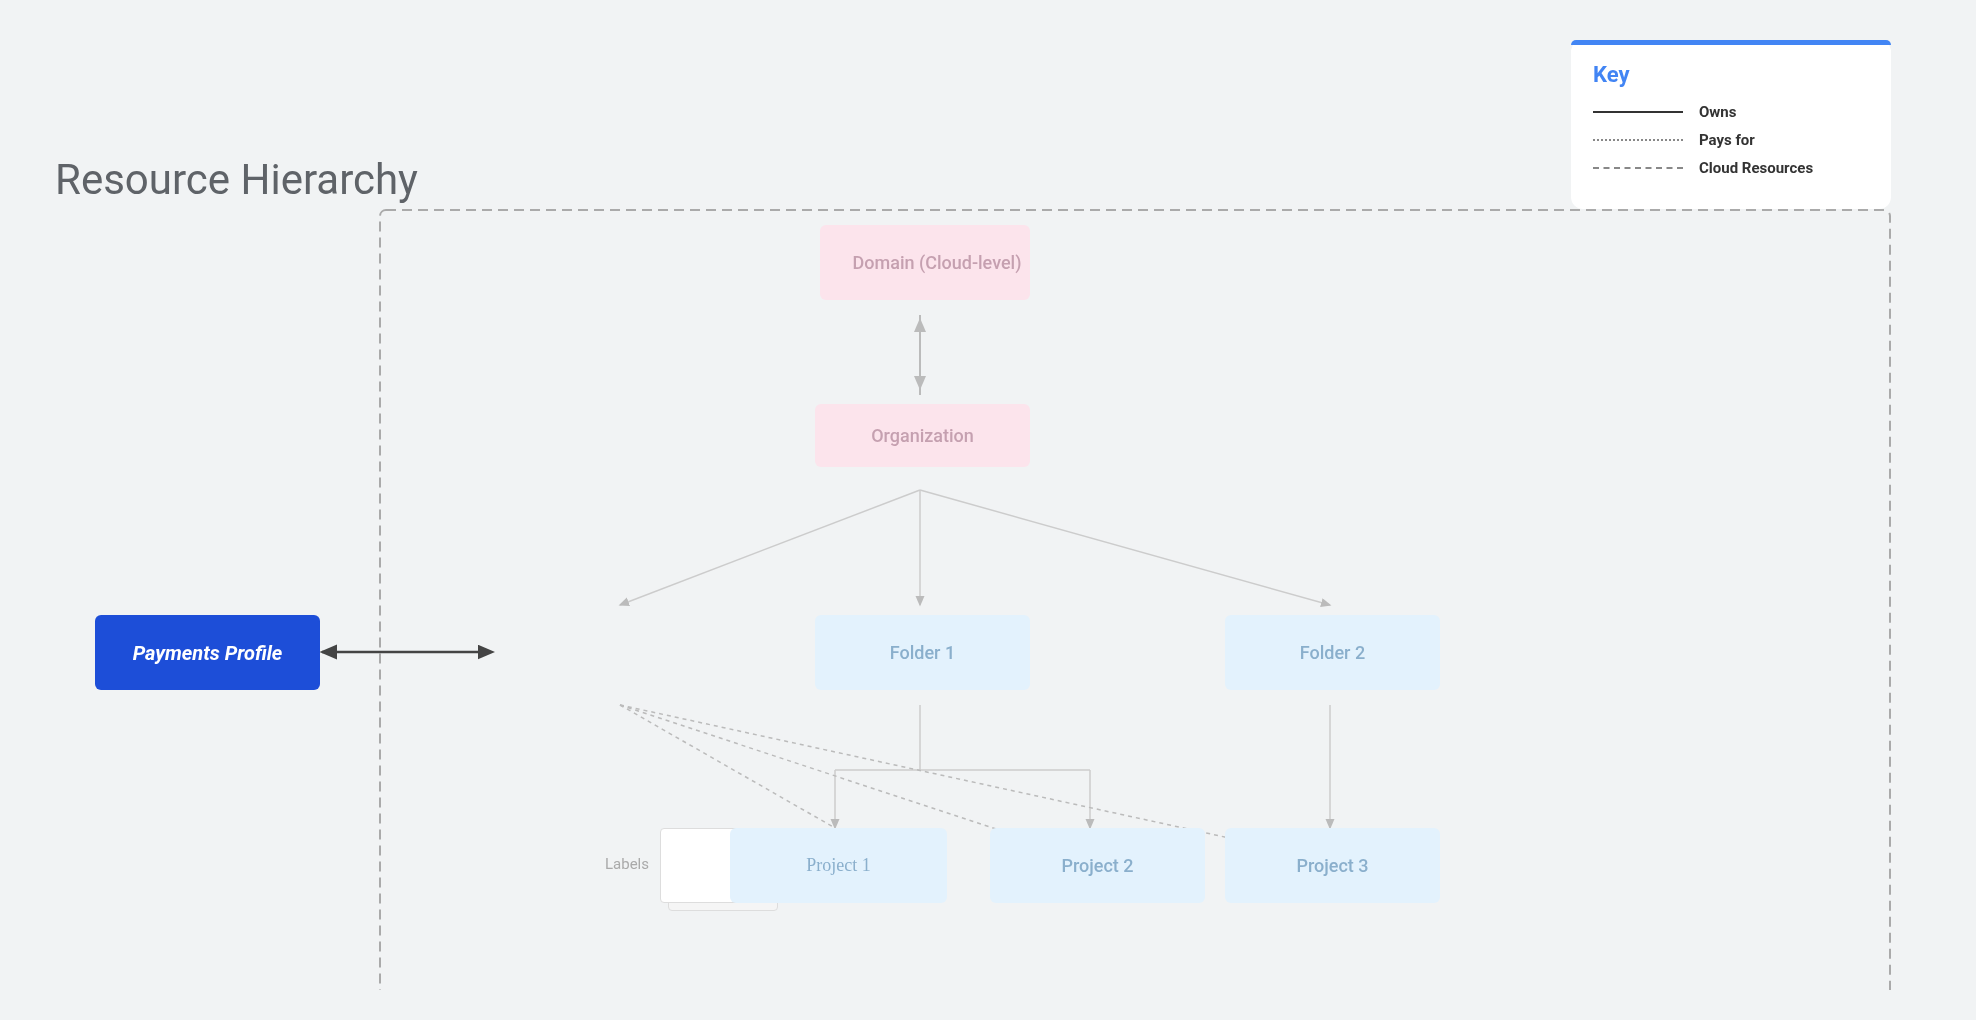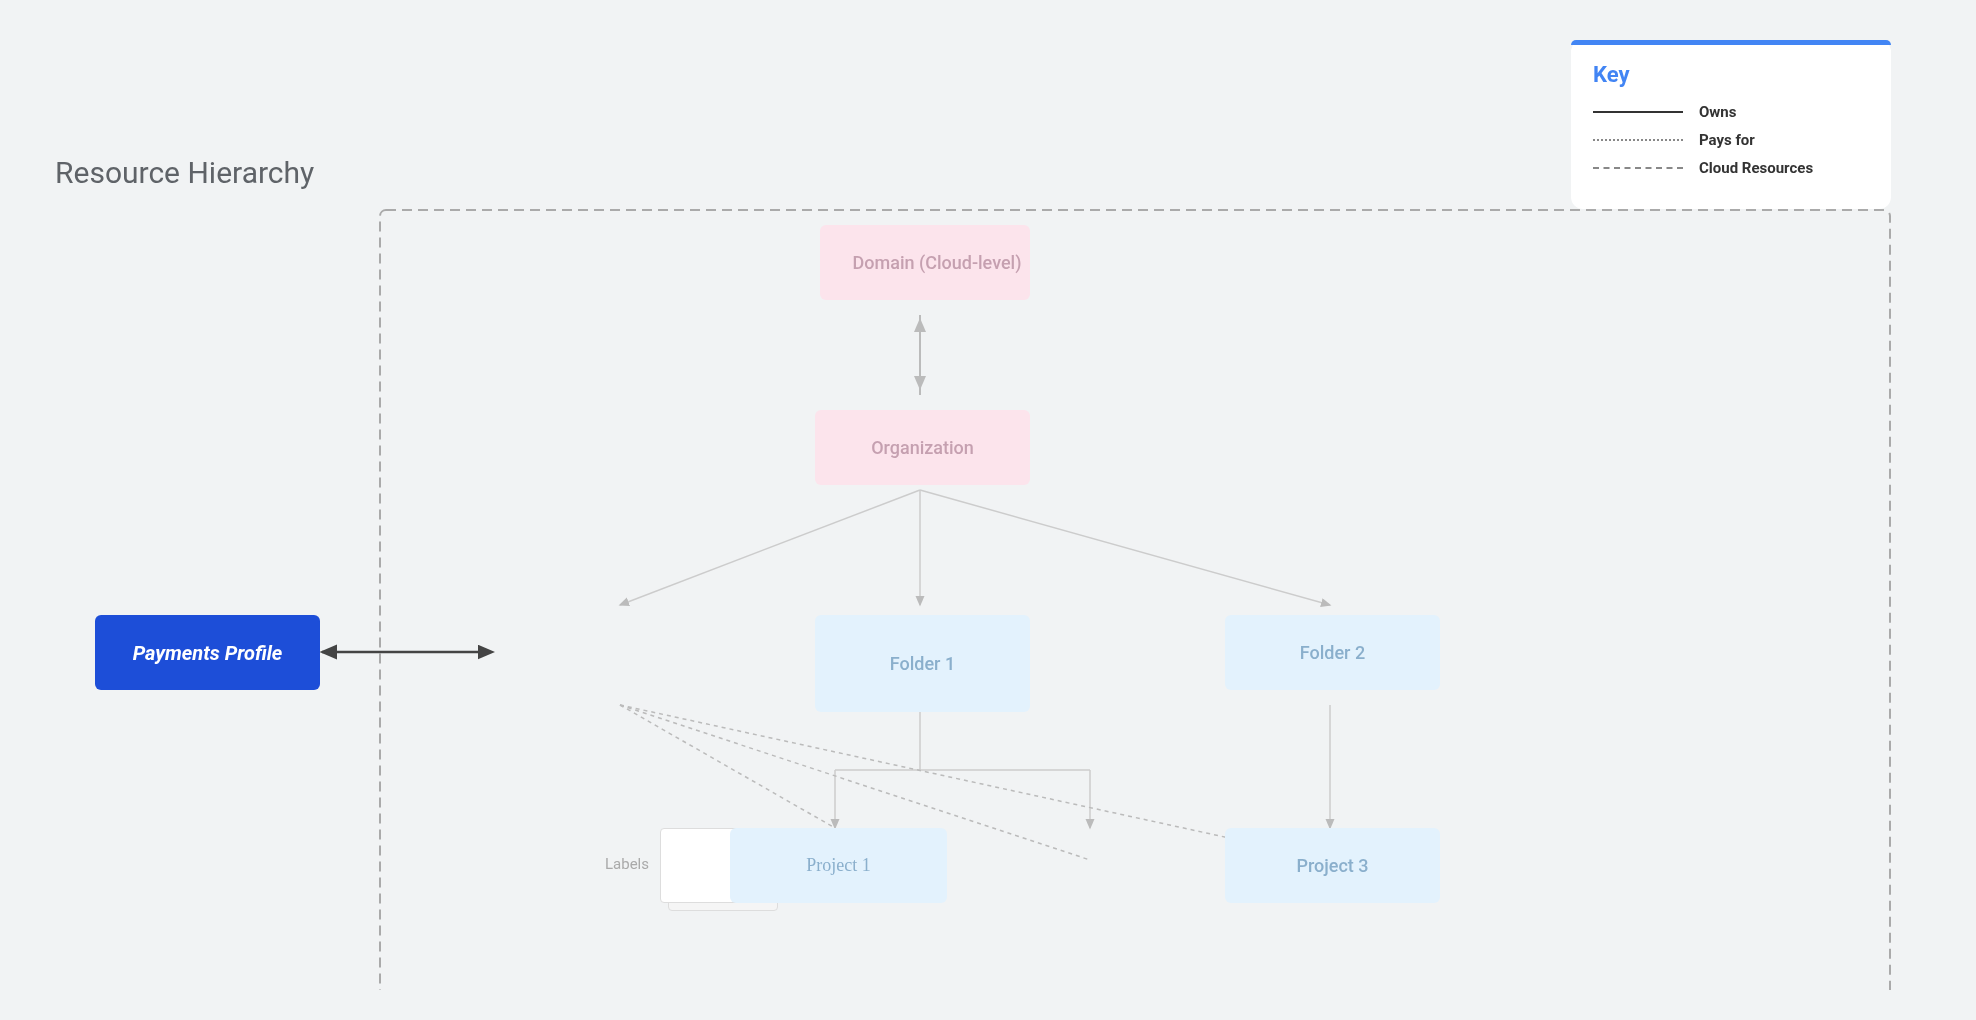--- a/index.html
+++ b/index.html
@@ -9,21 +9,21 @@
       width: 1976px;
       height: 1020px;
       overflow: hidden;
       position: relative;
     }
 
     .page-title {
       position: absolute;
       top: 155px;
       left: 55px;
-      font-size: 30px;
+      font-size: 42px;
       font-weight: 400;
       color: #5f6368;
     }
 
     
     .key-box {
       position: absolute;
       top: 40px;
       right: 85px;
       width: 320px;
@@ -215,41 +215,44 @@
 
   <div class="node node-yellow" style="left:55px; top:455px; width:225px; height:75px;">
     <span>Payments Profile</span>
   </div>
 
 
   <div class="node node-pink" style="left:780px; top:65px; width:210px; height:75px;padding-left:24px;">
     <span>Domain (Cloud-level)</span>
   </div>
 
-  <div class="node node-pink" style="left:775px; top:250px; width:215px; height:75px;">
+  <div class="node node-pink" style="left:775px; top:244px; width:215px; height:63px;">
     <span>Organization</span>
   </div>
 
-  <div class="node node-blue" style="left:775px; top:455px; width:215px; height:97px;">
+  <div class="node node-blue" style="left:775px; top:455px; width:215px; height:75px;">
     <span>Folder 1</span>
   </div>
 
   <div class="node node-blue" style="left:1185px; top:455px; width:215px; height:75px;">
     <span>Folder 2</span>
   </div>
 
   <div class="label-text" style="left:565px; top:695px;">Labels</div>
 
   <div class="labels-stack" style="left:620px; top:668px;">
     <div class="label-card" style="top:8px; left:8px; background:#f5f5f5;"></div>
     <div class="label-card" style="top:0; left:0; background:#fff;"></div>
   </div>
 
   <div class="node node-blue" style="left:690px; top:668px; width:217px; height:75px;font-family:Liberation Serif, serif;">
     <span>Project 1</span>
   </div>
 
+  <div class="node node-blue" style="left:950px; top:668px; width:215px; height:75px;">
+    <span>Project 2</span>
+  </div>
 
   <div class="node node-blue" style="left:1185px; top:668px; width:215px; height:75px;">
     <span>Project 3</span>
   </div>
 
 </div>
 
 </body></html>

